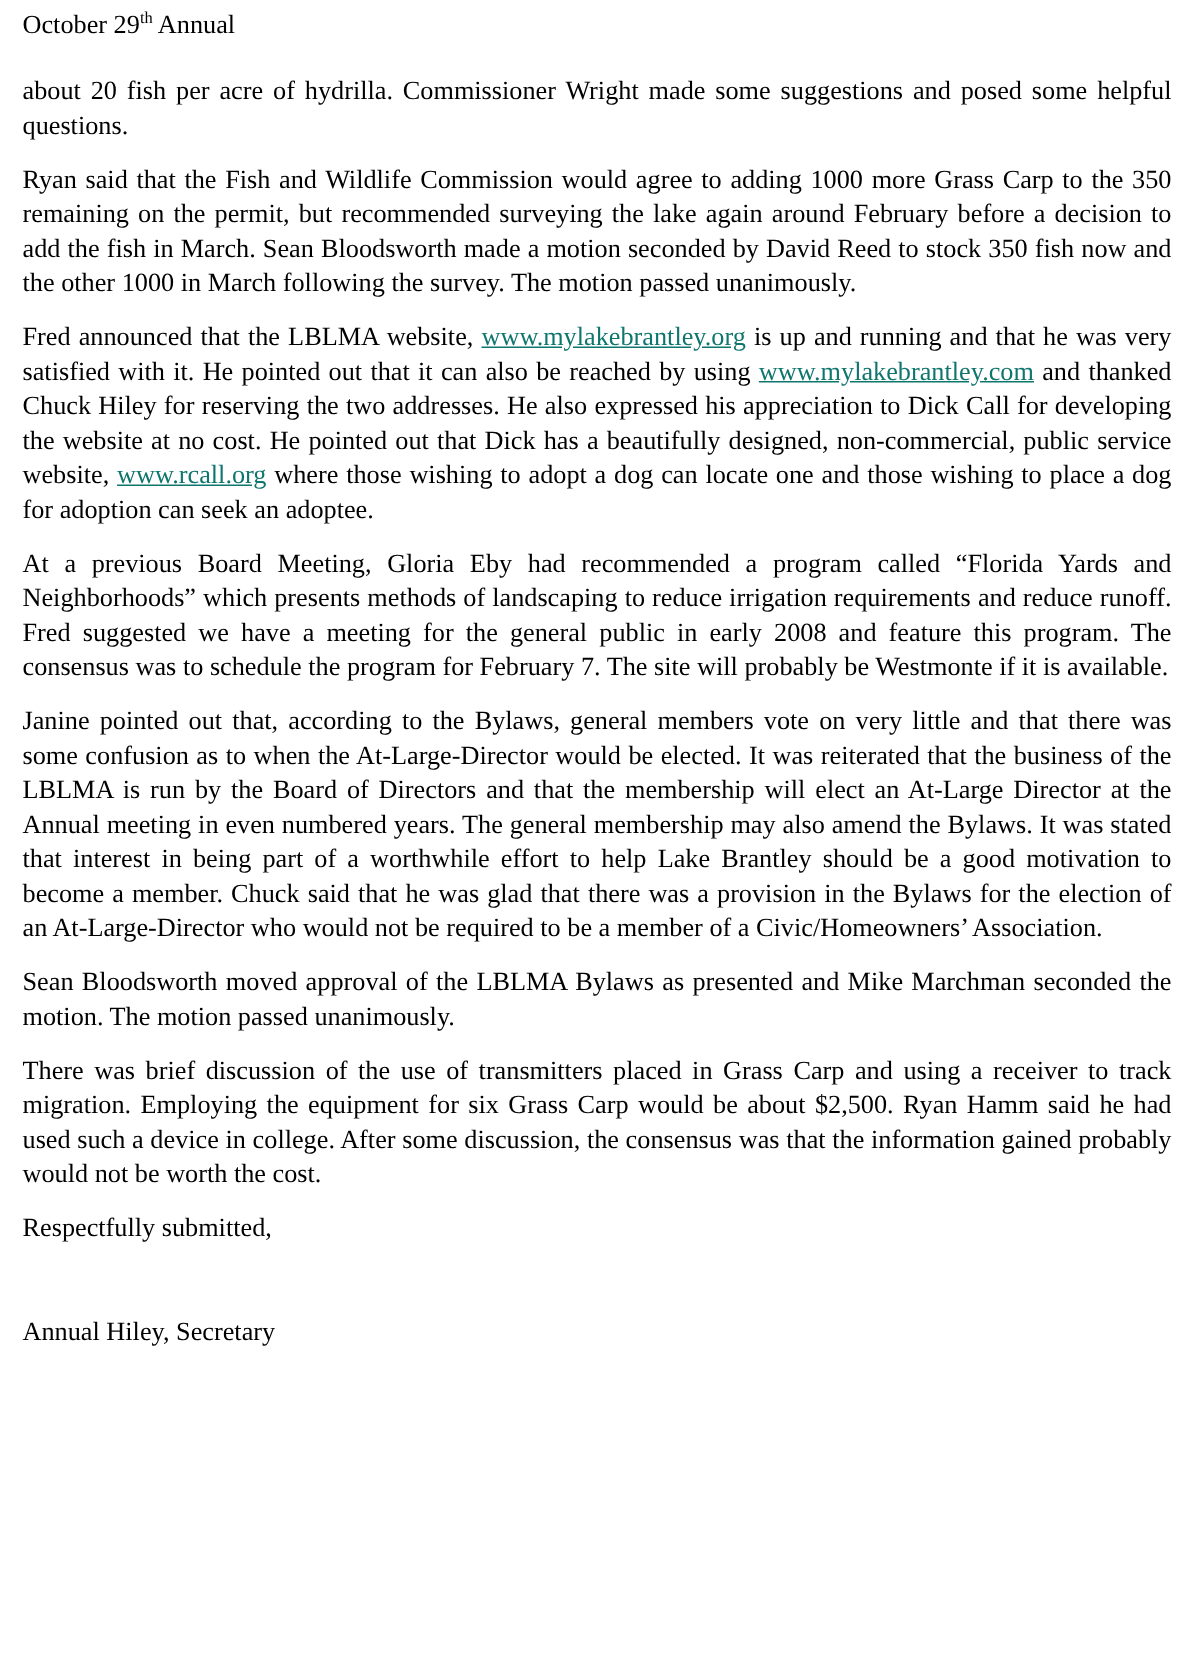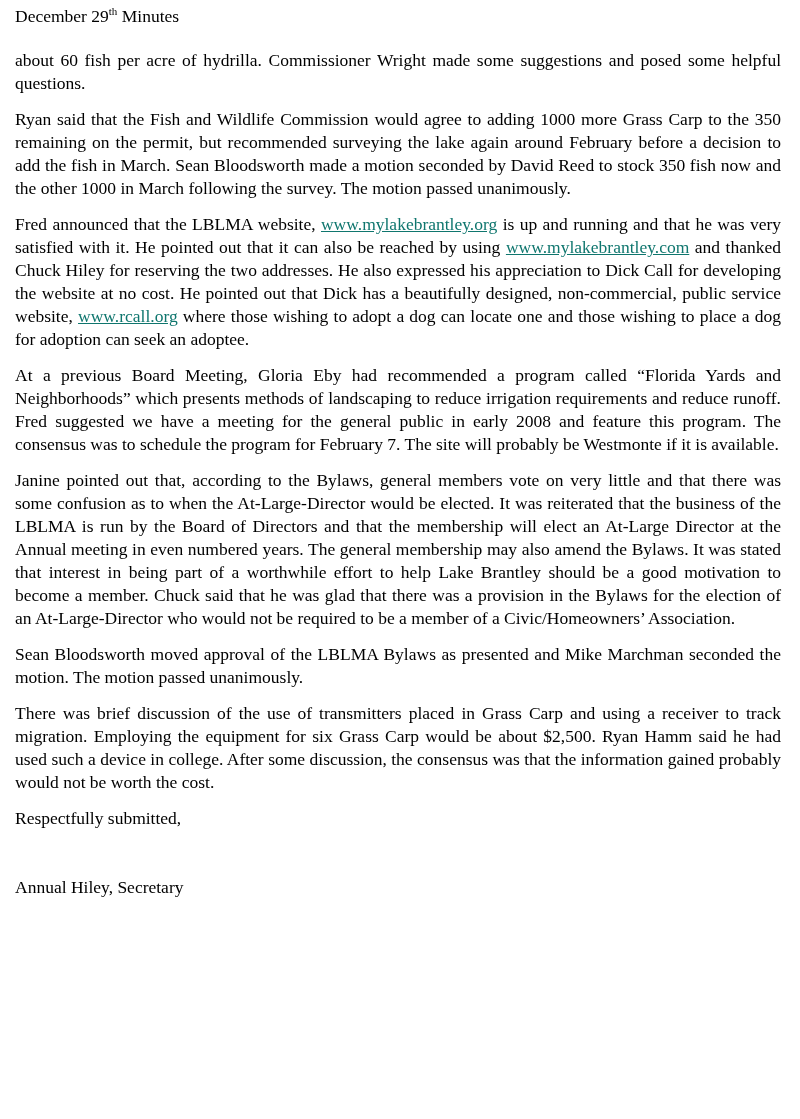--- a/index.html
+++ b/index.html
@@ -45,24 +45,24 @@
   p.closing {
     margin-bottom: 46px;
   }
 </style>
 </head>
 <body>
 
 <div class="page">
 
   <div class="doc-header">
-    <div><span>December 29</span><sup>th</sup><span> Minutes</span></div>
+    <div><span>October 29</span><sup>th</sup><span> Annual</span></div>
   </div>
 
-  <p>about 60 fish per acre of hydrilla. Commissioner Wright made some suggestions and posed some helpful questions.</p>
+  <p>about 20 fish per acre of hydrilla. Commissioner Wright made some suggestions and posed some helpful questions.</p>
 
   <p>Ryan said that the Fish and Wildlife Commission would agree to adding 1000 more Grass Carp to the 350 remaining on the permit, but recommended surveying the lake again around February before a decision to add the fish in March. Sean Bloodsworth made a motion seconded by David Reed to stock 350 fish now and the other 1000 in March following the survey. The motion passed unanimously.</p>
 
   <p><span>Fred announced that the LBLMA website, </span><a class="doc-link" href="#">www.mylakebrantley.org</a><span> is up and running and that he was very satisfied with it. He pointed out that it can also be reached by using </span><a class="doc-link" href="#">www.mylakebrantley.com</a><span> and thanked Chuck Hiley for reserving the two addresses. He also expressed his appreciation to Dick Call for developing the website at no cost. He pointed out that Dick has a beautifully designed, non-commercial, public service website, </span><a class="doc-link" href="#">www.rcall.org</a><span> where those wishing to adopt a dog can locate one and those wishing to place a dog for adoption can seek an adoptee.</span></p>
 
   <p>At a previous Board Meeting, Gloria Eby had recommended a program called “Florida Yards and Neighborhoods” which presents methods of landscaping to reduce irrigation requirements and reduce runoff. Fred suggested we have a meeting for the general public in early 2008 and feature this program. The consensus was to schedule the program for February 7. The site will probably be Westmonte if it is available.</p>
 
 
   <p>Janine pointed out that, according to the Bylaws, general members vote on very little and that there was some confusion as to when the At-Large-Director would be elected. It was reiterated that the business of the LBLMA is run by the Board of Directors and that the membership will elect an At-Large Director at the Annual meeting in even numbered years. The general membership may also amend the Bylaws. It was stated that interest in being part of a worthwhile effort to help Lake Brantley should be a good motivation to become a member. Chuck said that he was glad that there was a provision in the Bylaws for the election of an At-Large-Director who would not be required to be a member of a Civic/Homeowners’ Association.</p>
 

